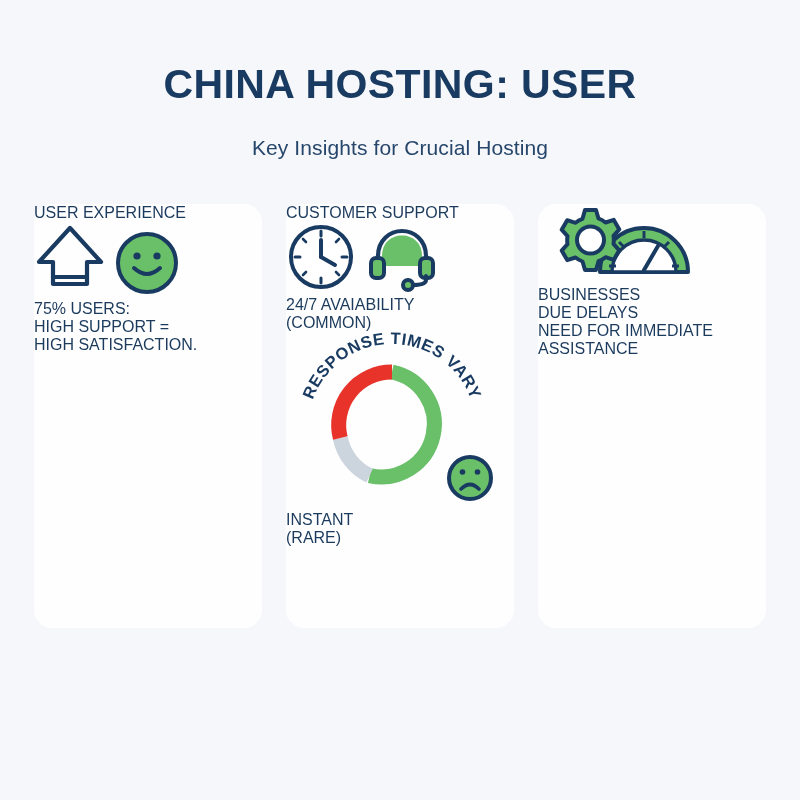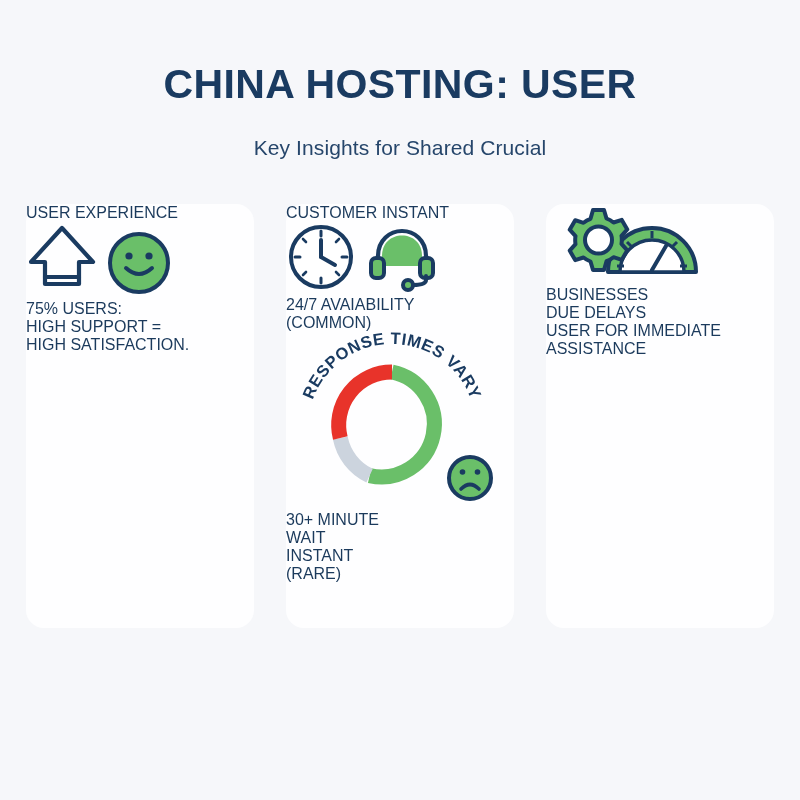--- a/index.html
+++ b/index.html
@@ -51,21 +51,21 @@
     color: #26466b;
     letter-spacing: 0.1px;
   }
 
   
   .cards {
     margin-top: 44px;
     width: 100%;
     display: flex;
     justify-content: center;
-    gap: 32px;
+    gap: 24px;
     align-items: flex-start;
   }
 
   .card {
     width: 228px;
     height: 424px;
     background: #fefeff;
     border-radius: 18px;
     box-shadow: 0 5px 18px rgba(40, 60, 95, 0.09），0 1px 3px rgba(40,60,95,0.05);
     box-shadow: 0 6px 20px rgba(40, 60, 95, 0.10);
@@ -194,21 +194,21 @@
 </style>
 </head>
 <body>
 
 <div class="page">
 
   <div class="header">
     <h1 class="main-title">
       <span>CHINA HOSTING: USER</span><br>
     </h1>
-    <div class="subtitle">Key Insights for Shared Crucial</div>
+    <div class="subtitle">Key Insights for Crucial Hosting</div>
   </div>
 
   <div class="cards">
 
     <div class="card">
       <div class="card-title">USER EXPERIENCE</div>
 
       <div class="icon-row">
         
         <span>
@@ -230,21 +230,21 @@
 
       <div class="stat-text">
         <span>75% USERS:</span><br>
         <span>HIGH SUPPORT =</span><br>
         <span>HIGH SATISFACTION.</span>
       </div>
 
     </div>
 
     <div class="card">
-      <div class="card-title">CUSTOMER INSTANT</div>
+      <div class="card-title">CUSTOMER SUPPORT</div>
 
       <div class="icon-row">
         
         <span>
           <svg width="70" height="70" viewBox="0 0 70 70">
             <circle cx="35" cy="35" r="30" fill="#ffffff" stroke="#1a3b61" stroke-width="4"></circle>
             <line x1="35" y1="9" x2="35" y2="14" stroke="#1a3b61" stroke-width="3" stroke-linecap="round"></line>
             <line x1="35" y1="56" x2="35" y2="61" stroke="#1a3b61" stroke-width="3" stroke-linecap="round"></line>
             <line x1="9" y1="35" x2="14" y2="35" stroke="#1a3b61" stroke-width="3" stroke-linecap="round"></line>
             <line x1="56" y1="35" x2="61" y2="35" stroke="#1a3b61" stroke-width="3" stroke-linecap="round"></line>
@@ -291,24 +291,20 @@
           <path d="M 54.3 106 A 53 53 0 0 1 106 40" fill="none" stroke="#e8332a" stroke-width="15"></path>
 
           <g>
             <circle cx="184" cy="146" r="21" fill="#6abf69" stroke="#1a3b61" stroke-width="4"></circle>
             <circle cx="176.5" cy="140" r="2.8" fill="#1a3b61"></circle>
             <circle cx="191.5" cy="140" r="2.8" fill="#1a3b61"></circle>
             <path d="M175 157 Q184 148 193 157" fill="none" stroke="#1a3b61" stroke-width="3.6" stroke-linecap="round"></path>
           </g>
         </svg>
 
-        <div class="donut-center">
-          <span>30+ MINUTE</span><br>
-          <span>WAIT</span>
-        </div>
 
         <div class="instant-label">
           <span>INSTANT</span><br>
           <span>(RARE)</span>
         </div>
       </div>
     </div>
 
     <div class="card">
 
@@ -332,21 +328,21 @@
           </g>
         </svg>
       </div>
 
       <div class="stat-text small">
         <span>BUSINESSES</span><br>
         <span>DUE DELAYS</span>
       </div>
 
       <div class="stat-block-2">
-        <span>USER FOR IMMEDIATE</span><br>
+        <span>NEED FOR IMMEDIATE</span><br>
         <span>ASSISTANCE</span>
       </div>
     </div>
 
   </div>
 
 
 </div>
 
 </body></html>

